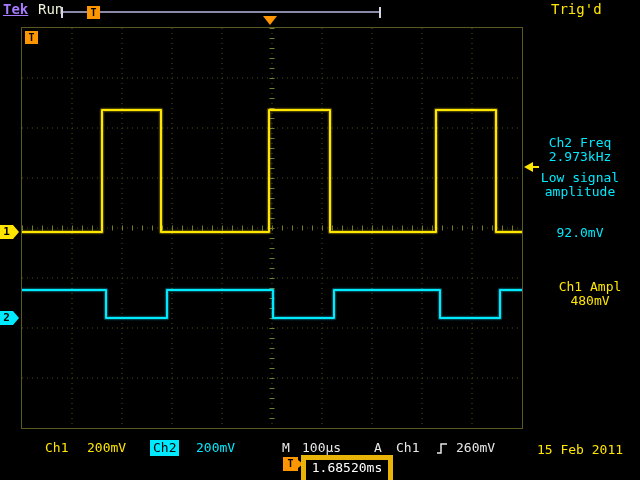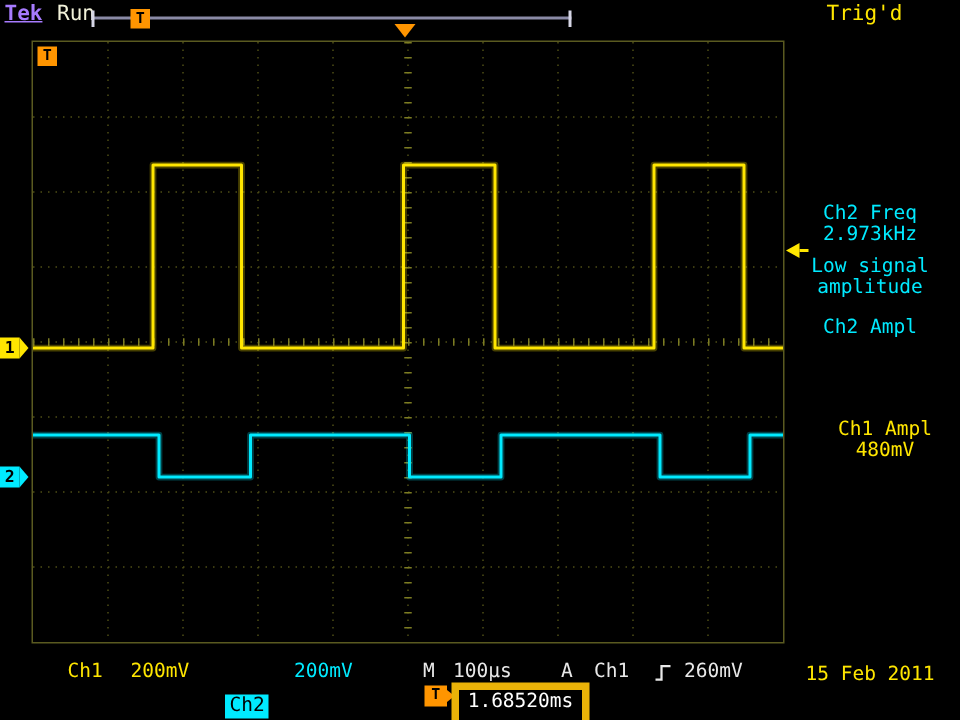--- a/index.html
+++ b/index.html
@@ -57,21 +57,21 @@
 
   
   #readouts { position:absolute; left:524px; top:0; width:112px; height:480px; }
   #readouts .t { width:112px; text-align:center; }
 
   
   #statusbar { position:absolute; left:22px; top:440px; width:500px; height:16px; font-size:13px; }
   #statusbar .t { line-height:16px; }
   #sb-ch1-label { left:3px; }
   #sb-ch1-scale { left:45px; }
-  #sb-ch2-label { left:128px; background:#00eaff; color:#000; padding:0 3px;margin-top:23px; }
+  #sb-ch2-label { left:128px; background:#00eaff; color:#000; padding:0 3px; }
   #sb-ch2-scale { left:174px; }
   #sb-m-label { left:260px; }
   #sb-m-value { left:280px; }
   #sb-a-label { left:352px; }
   #sb-a-source { left:374px; }
   #sb-slope { position:absolute; left:414px; top:2px; }
   #sb-a-level { left:434px; }
 
   
   #delay-marker { left:283px; top:457px; width:15px; height:14px; line-height:14px; }
@@ -140,21 +140,21 @@
   <div id="trig-level-arrow">
     <span class="head"></span>
     <span class="tail"></span>
   </div>
 
   <div id="readouts">
     <span class="t cyan" style="top:136px">Ch2 Freq</span>
     <span class="t cyan" style="top:150px">2.973kHz</span>
     <span class="t cyan" style="top:171px">Low signal</span>
     <span class="t cyan" style="top:185px">amplitude</span>
-    <span class="t cyan" style="top:212px">Ch2 Ampl</span>
+    <span class="t cyan" style="top:226px">92.0mV</span>
     <span class="t yellow" style="top:280px">Ch1 Ampl</span>
     <span class="t yellow" style="top:294px">480mV</span>
     <span class="t" id="date-line">15 Feb 2011</span>
   </div>
 
   <div id="statusbar">
     <span id="sb-ch1-label" class="t yellow">Ch1</span>
     <span id="sb-ch1-scale" class="t yellow">200mV</span>
     <span id="sb-ch2-label" class="t">Ch2</span>
     <span id="sb-ch2-scale" class="t cyan">200mV</span>

